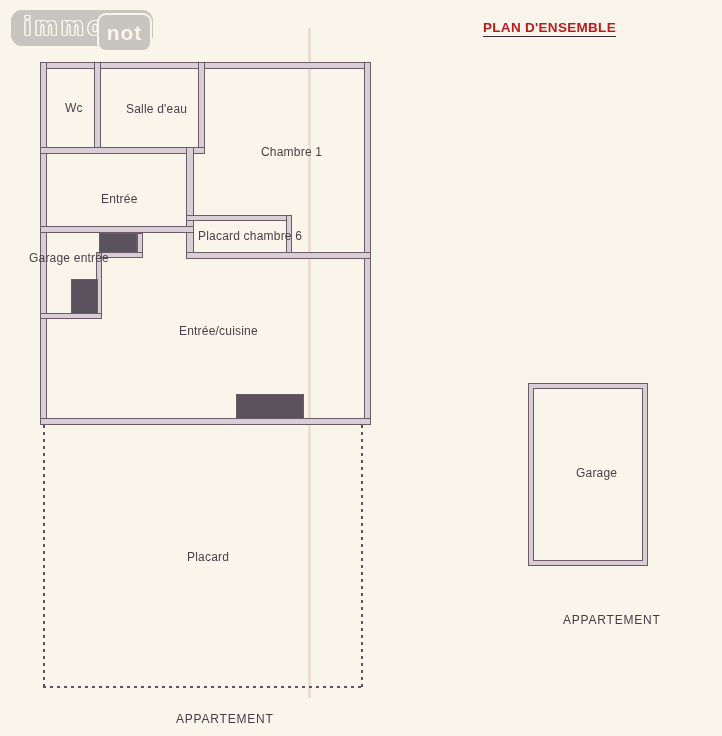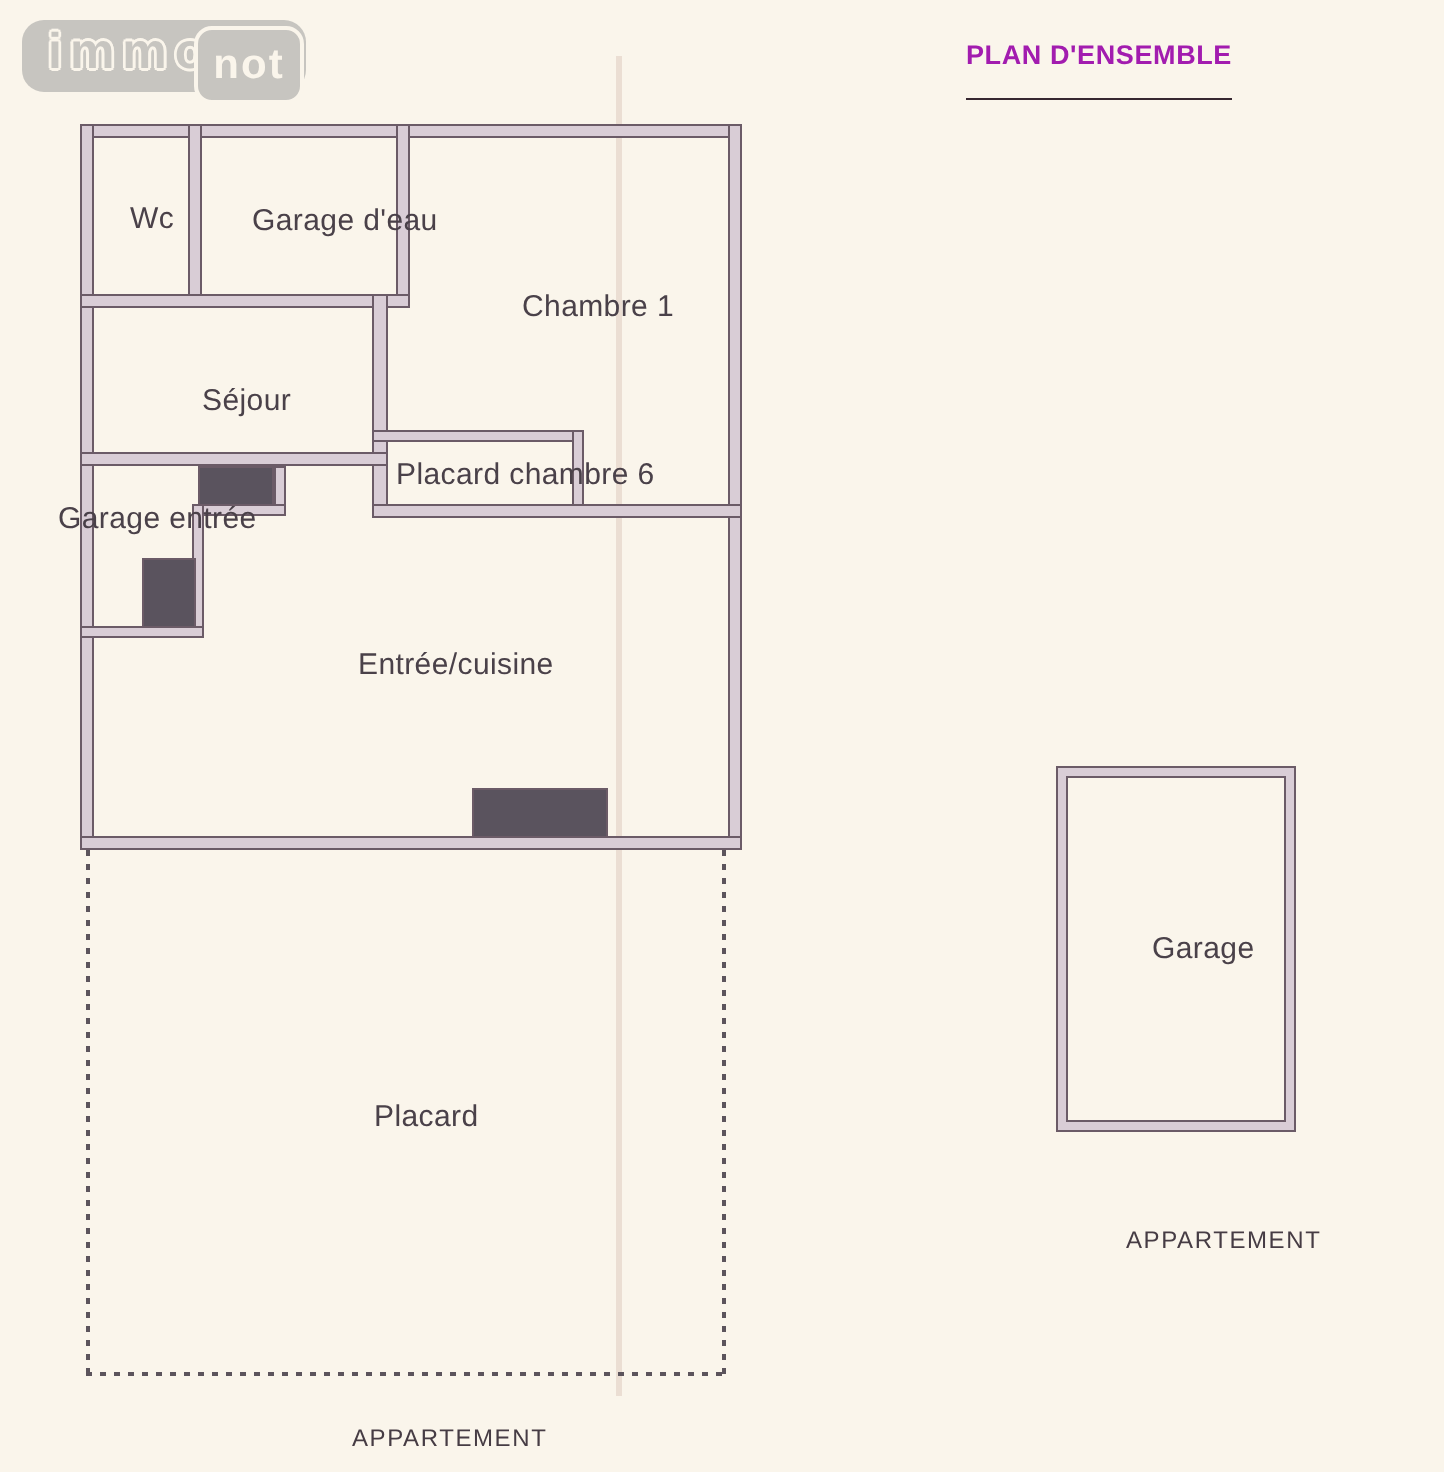--- a/index.html
+++ b/index.html
@@ -30,41 +30,41 @@
     position:absolute;width:2px;
     background-image:repeating-linear-gradient(to bottom,#5c545c 0px,#5c545c 3px,transparent 3px,transparent 7px);
   }
   .hdash{
     position:absolute;height:2px;
     background-image:repeating-linear-gradient(to right,#5c545c 0px,#5c545c 3px,transparent 3px,transparent 7px);
   }
 
   .room-label{
     position:absolute;
-    font-size:15px;
+    font-size:12px;
     color:#4a4149;
     white-space:nowrap;
     letter-spacing:0.2px;
   }
   .section-label{
     position:absolute;
     font-size:12px;
     color:#463c44;
     letter-spacing:0.8px;
     white-space:nowrap;
   }
   .page-title{
     position:absolute;
     left:483px;top:20px;
     font-size:13.5px;
     font-weight:bold;
-    color:#a21caf;
+    color:#b91c1c;
     letter-spacing:0.3px;
     border-bottom:1.6px solid #362730;
-    padding-bottom:14px;
+    padding-bottom:1px;
     white-space:nowrap;
   }
 
   
   .logo{
     position:absolute;left:11px;top:10px;
     width:142px;height:36px;
     background:#c7c5c0;
     border-radius:11px;
   }
@@ -137,23 +137,23 @@
 
   <div class="vdash" style="left:43px;top:425px;height:262px"></div>
   <div class="vdash" style="left:361px;top:425px;height:262px"></div>
   <div class="hdash" style="left:43px;top:686px;width:320px"></div>
 
   <div class="w" style="left:528px;top:383px;width:120px;height:183px;border-width:1.5px">
     <div class="garage-inner"></div>
   </div>
 
   <div class="room-label" style="left:65px;top:101px">Wc</div>
-  <div class="room-label" style="left:126px;top:102px">Garage d'eau</div>
+  <div class="room-label" style="left:126px;top:102px">Salle d'eau</div>
   <div class="room-label" style="left:261px;top:145px">Chambre 1</div>
-  <div class="room-label" style="left:101px;top:192px">Séjour</div>
+  <div class="room-label" style="left:101px;top:192px">Entrée</div>
   <div class="room-label" style="left:198px;top:229px">Placard chambre 6</div>
   <div class="room-label" style="left:29px;top:251px">Garage entrée</div>
   <div class="room-label" style="left:179px;top:324px">Entrée/cuisine</div>
   <div class="room-label" style="left:187px;top:550px">Placard</div>
   <div class="room-label" style="left:576px;top:466px">Garage</div>
 
   <div class="section-label" style="left:563px;top:613px">APPARTEMENT</div>
   <div class="section-label" style="left:176px;top:712px">APPARTEMENT</div>
 
 </div>

